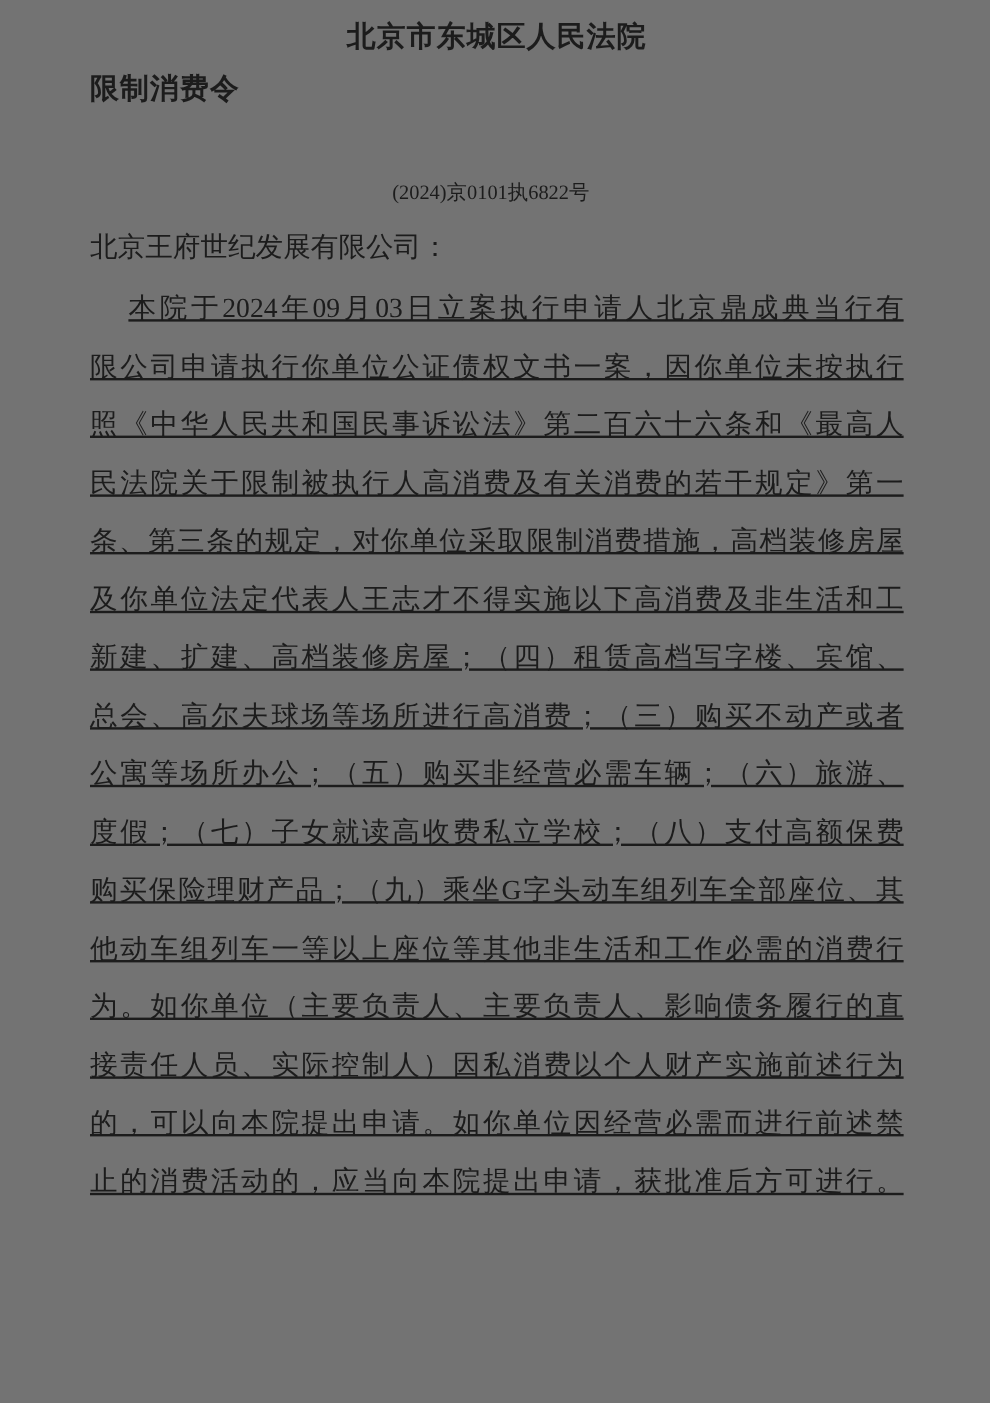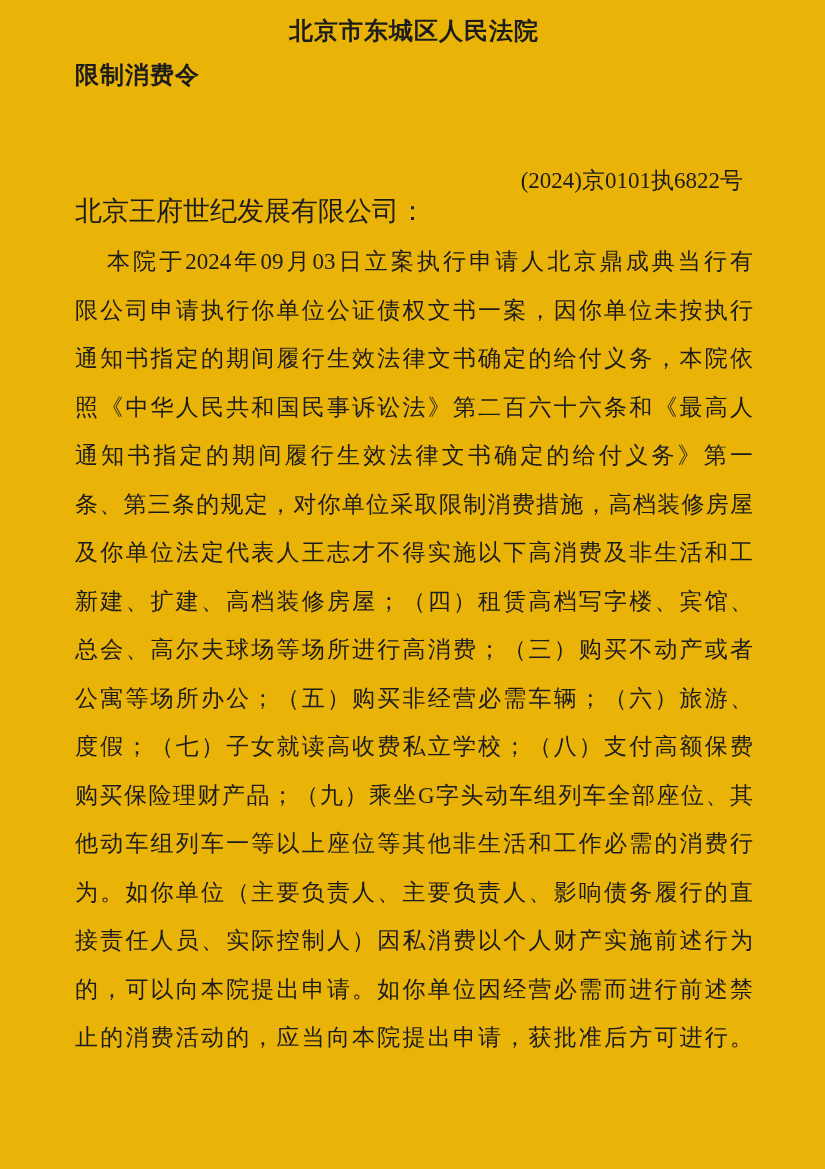--- a/index.html
+++ b/index.html
@@ -31,61 +31,62 @@
     letter-spacing: 1px;
   }
   .doc-title {
     margin-top: 14px;
     font-weight: bold;
     font-size: 24px;
     line-height: 30px;
     letter-spacing: 1px;
   }
   .case-number {
-    margin-top: 76px;
-    text-align: right;
-    font-size: 23px;
+    margin-top: 56px;
+    text-align: center;
+    font-size: 17px;
     line-height: 30px;
     padding-right: 10px;
   }
   .addressee {
-    font-size: 27px;
+    margin-top: 15px;
+    font-size: 23px;
     line-height: 30px;
   }
   .doc-body {
     margin-top: 12px;
+    text-decoration: underline;
   }
   .body-line {
     font-size: 23px;
     line-height: 48.5px;
     height: 48.5px;
     text-align: justify;
     text-align-last: justify;
     text-justify: inter-character;
     white-space: nowrap;
   }
   .body-line:first-child {
     text-indent: 32px;
   }
 </style>
 </head>
 <body>
 
-<div class="page" style="background: #eab308; color: rgb(28, 28, 28);">
+<div class="page" style="background: #737373; color: rgb(28, 28, 28);">
   <div class="content">
     <div class="court-name">北京市东城区人民法院</div>
     <div class="doc-title">限制消费令</div>
     <div class="case-number">(2024)京0101执6822号</div>
     <div class="addressee">北京王府世纪发展有限公司：</div>
     <div class="doc-body">
         <div class="body-line">本院于2024年09月03日立案执行申请人北京鼎成典当行有</div>
         <div class="body-line">限公司申请执行你单位公证债权文书一案，因你单位未按执行</div>
-        <div class="body-line">通知书指定的期间履行生效法律文书确定的给付义务，本院依</div>
         <div class="body-line">照《中华人民共和国民事诉讼法》第二百六十六条和《最高人</div>
-        <div class="body-line">通知书指定的期间履行生效法律文书确定的给付义务》第一</div>
+        <div class="body-line">民法院关于限制被执行人高消费及有关消费的若干规定》第一</div>
         <div class="body-line">条、第三条的规定，对你单位采取限制消费措施，高档装修房屋</div>
         <div class="body-line">及你单位法定代表人王志才不得实施以下高消费及非生活和工</div>
         <div class="body-line">新建、扩建、高档装修房屋；（四）租赁高档写字楼、宾馆、</div>
         <div class="body-line">总会、高尔夫球场等场所进行高消费；（三）购买不动产或者</div>
         <div class="body-line">公寓等场所办公；（五）购买非经营必需车辆；（六）旅游、</div>
         <div class="body-line">度假；（七）子女就读高收费私立学校；（八）支付高额保费</div>
         <div class="body-line">购买保险理财产品；（九）乘坐G字头动车组列车全部座位、其</div>
         <div class="body-line">他动车组列车一等以上座位等其他非生活和工作必需的消费行</div>
         <div class="body-line">为。如你单位（主要负责人、主要负责人、影响债务履行的直</div>
         <div class="body-line">接责任人员、实际控制人）因私消费以个人财产实施前述行为</div>

